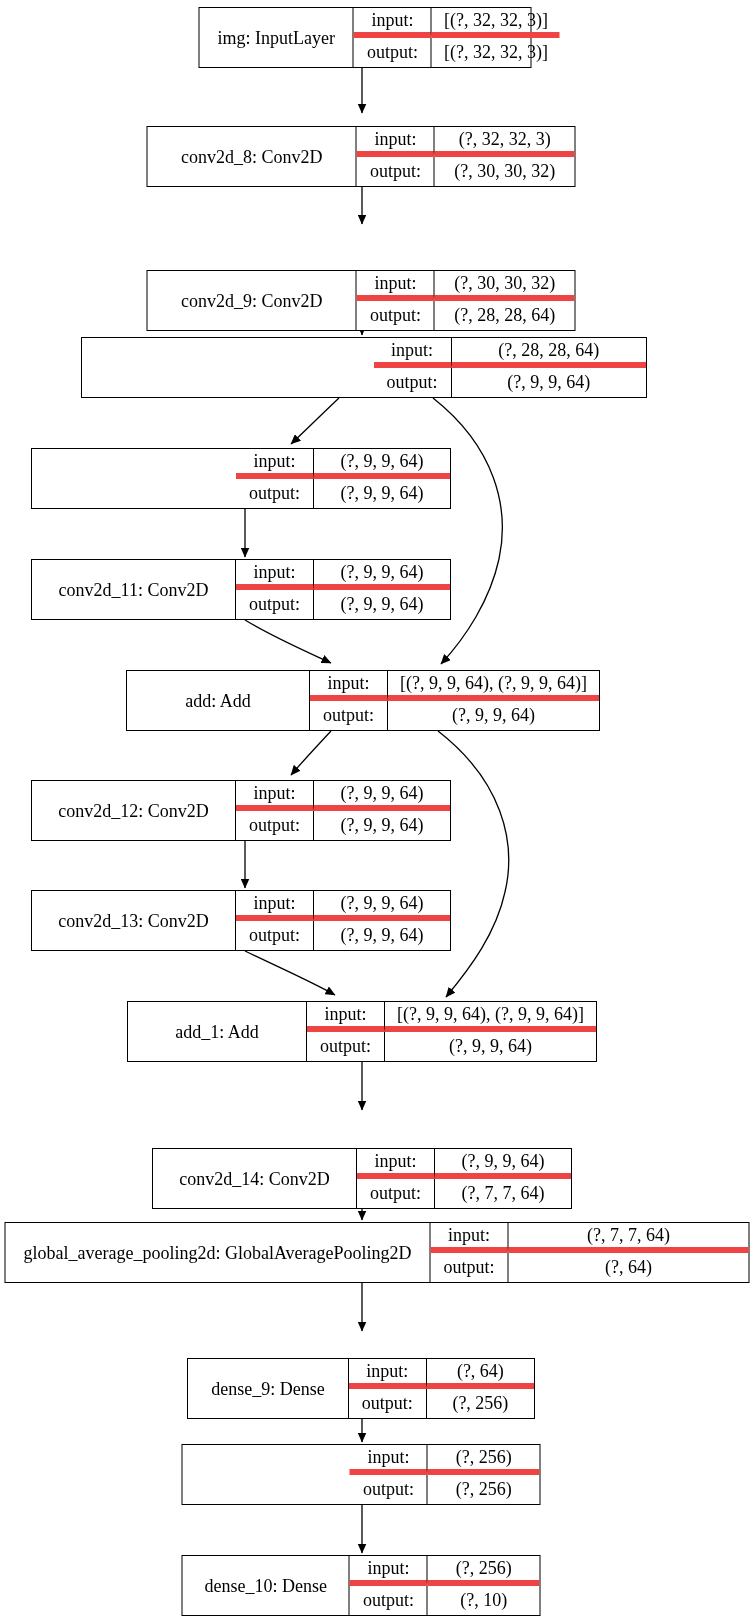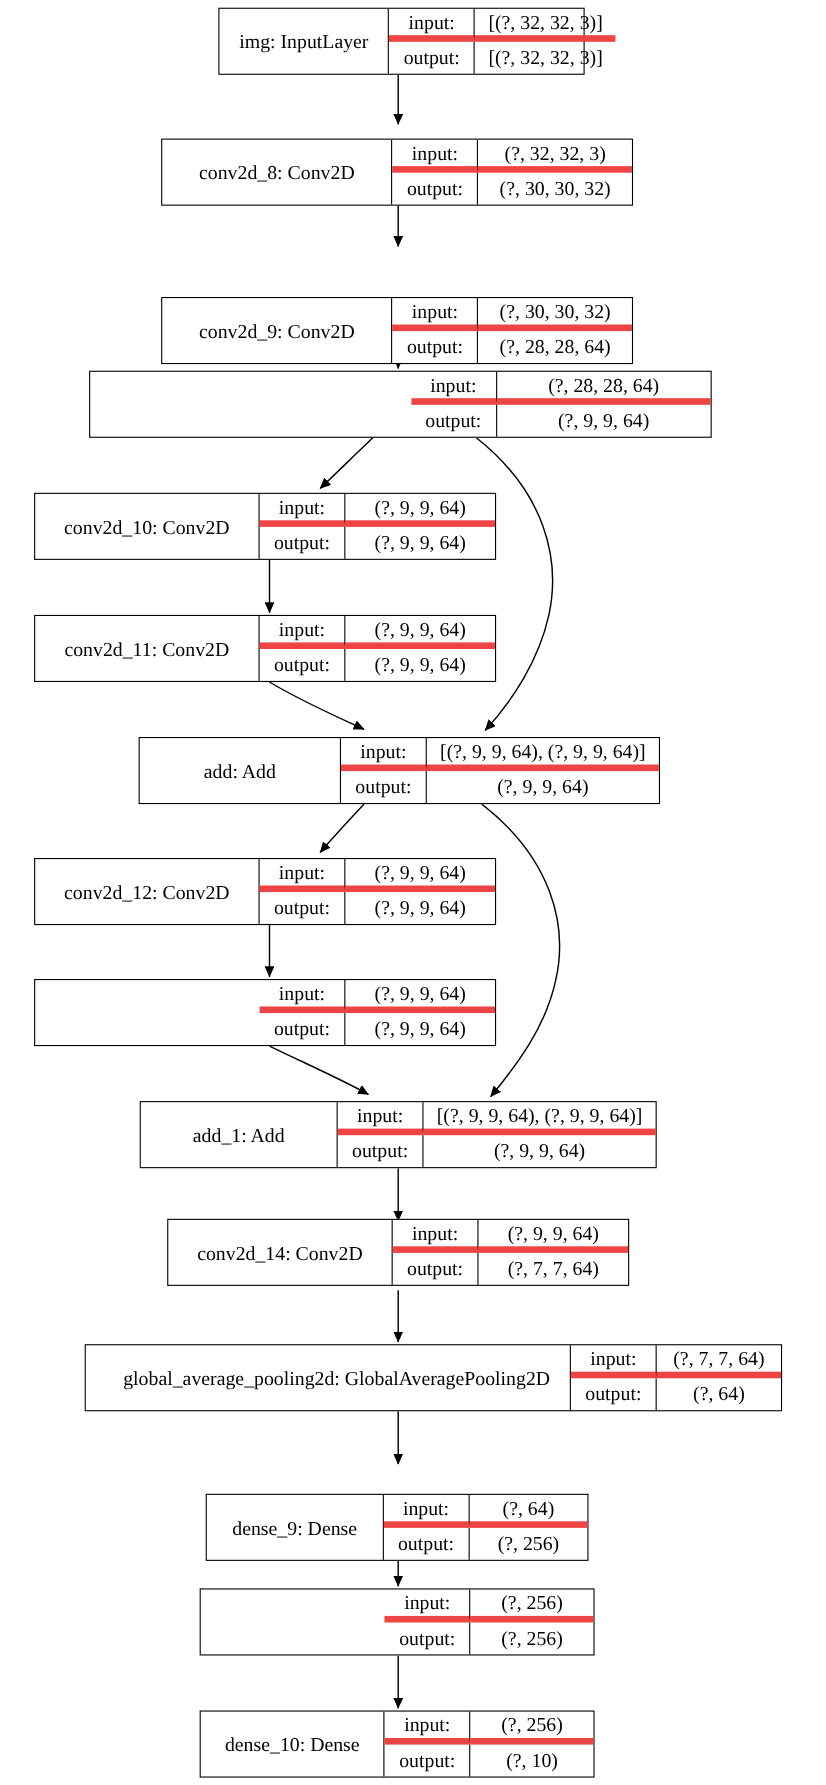--- a/index.html
+++ b/index.html
@@ -115,21 +115,20 @@
   </div>
 
   <div class="node" style="left:364px; top:337px; width:566px;">
     <div class="cell key row1">input:</div>
     <div class="cell val row1">(?, 28, 28, 64)</div>
     <div class="cell key row2">output:</div>
     <div class="cell val row2">(?, 9, 9, 64)</div>
   </div>
 
   <div class="node" style="left:241px; top:448px; width:420px;">
-    <div class="cell label">conv2d_10: Conv2D</div>
     <div class="cell key row1">input:</div>
     <div class="cell val row1">(?, 9, 9, 64)</div>
     <div class="cell key row2">output:</div>
     <div class="cell val row2">(?, 9, 9, 64)</div>
   </div>
 
   <div class="node" style="left:241px; top:559px; width:420px;">
     <div class="cell label">conv2d_11: Conv2D</div>
     <div class="cell key row1">input:</div>
     <div class="cell val row1">(?, 9, 9, 64)</div>
@@ -147,43 +146,44 @@
 
   <div class="node" style="left:241px; top:780px; width:420px;">
     <div class="cell label">conv2d_12: Conv2D</div>
     <div class="cell key row1">input:</div>
     <div class="cell val row1">(?, 9, 9, 64)</div>
     <div class="cell key row2">output:</div>
     <div class="cell val row2">(?, 9, 9, 64)</div>
   </div>
 
   <div class="node" style="left:241px; top:890px; width:420px;">
+    <div class="cell label">conv2d_13: Conv2D</div>
     <div class="cell key row1">input:</div>
     <div class="cell val row1">(?, 9, 9, 64)</div>
     <div class="cell key row2">output:</div>
     <div class="cell val row2">(?, 9, 9, 64)</div>
   </div>
 
   <div class="node" style="left:362px; top:1001px; width:470px;">
     <div class="cell label">add_1: Add</div>
     <div class="cell key row1">input:</div>
     <div class="cell val row1">[(?, 9, 9, 64), (?, 9, 9, 64)]</div>
     <div class="cell key row2">output:</div>
     <div class="cell val row2">(?, 9, 9, 64)</div>
   </div>
 
-  <div class="node" style="left:362px; top:1108px; width:420px;">
+  <div class="node" style="left:362px; top:1148px; width:420px;">
     <div class="cell label">conv2d_14: Conv2D</div>
     <div class="cell key row1">input:</div>
     <div class="cell val row1">(?, 9, 9, 64)</div>
     <div class="cell key row2">output:</div>
     <div class="cell val row2">(?, 7, 7, 64)</div>
   </div>
 
-  <div class="node" style="left:394px; top:1222px; width:634px;padding-left:16px;">
+  <div class="node" style="left:377px; top:1222px; width:745px;">
     <div class="cell label">global_average_pooling2d: GlobalAveragePooling2D</div>
     <div class="cell key row1">input:</div>
     <div class="cell val row1">(?, 7, 7, 64)</div>
     <div class="cell key row2">output:</div>
     <div class="cell val row2">(?, 64)</div>
   </div>
 
   <div class="node" style="left:361px; top:1333px; width:348px;margin-top:25px;">
     <div class="cell label">dense_9: Dense</div>
     <div class="cell key row1">input:</div>

